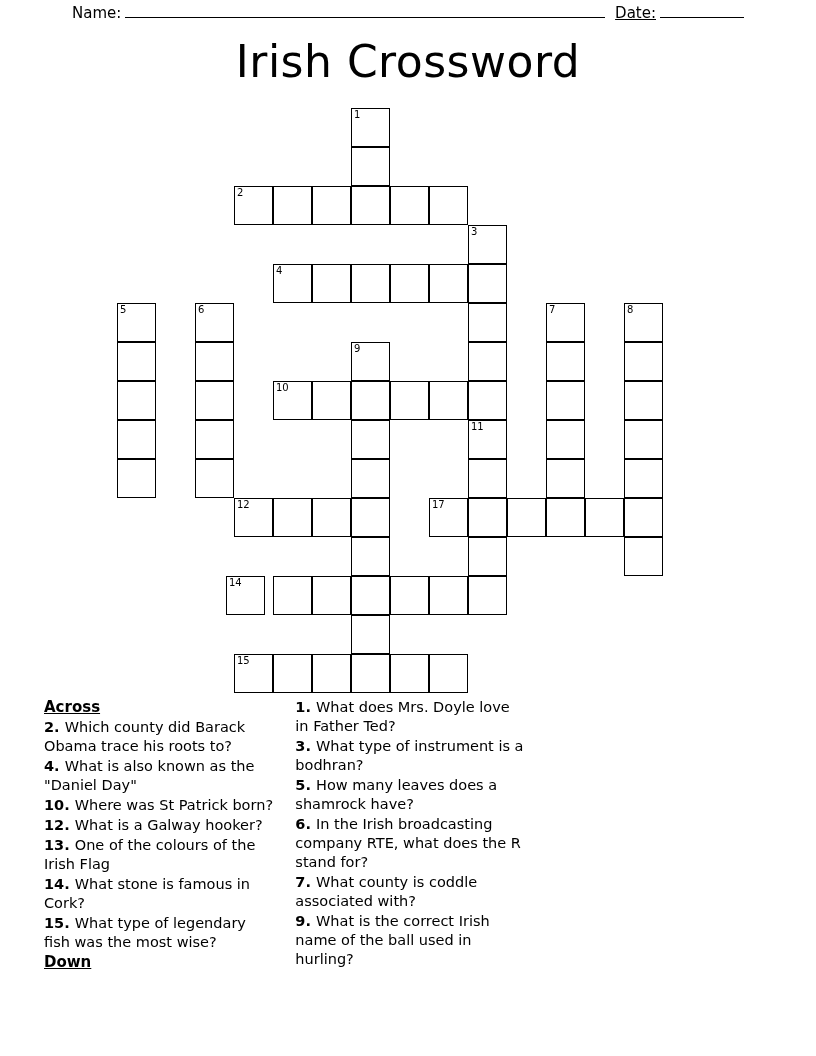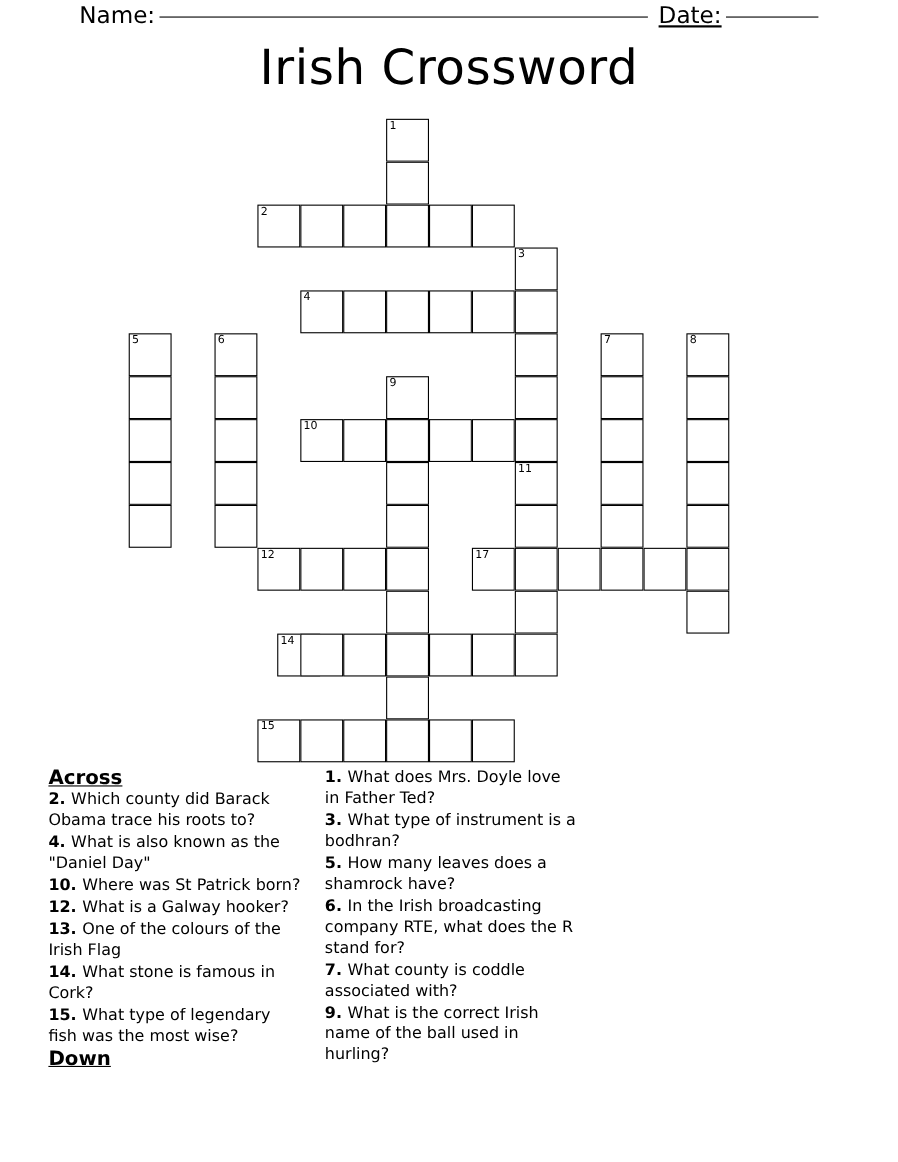--- a/index.html
+++ b/index.html
@@ -20,23 +20,23 @@
     width: 816px;
     height: 1056px;
   }
   
   .header-line {
     position: absolute;
     top: 2px;
     left: 0;
     width: 816px;
     height: 22px;
-    font-size: 21px;
+    font-size: 15px;
     display: flex;
-    align-items: flex-start;
+    align-items: center;
     padding: 0 72px;
     box-sizing: border-box;
   }
   .hdr-name-label { white-space: nowrap; }
   .hdr-rule {
     flex: 1 1 auto;
     border-bottom: 1px solid #000;
     margin: 0 4px 4px 4px;
     height: 13px;
   }
@@ -91,21 +91,21 @@
     height: 290px;
     column-count: 3;
     column-gap: 22px;
     column-fill: auto;
     font-size: 14.5px;
     line-height: 19px;
   }
   .clue-head {
     font-weight: bold;
     text-decoration: underline;
-    font-size: 18px;
+    font-size: 15px;
     margin: 0 0 1px 0;
     break-inside: avoid;
   }
   .clue {
     margin: 0 0 1px 0;
     break-inside: avoid-column;
   }
   .clue b { font-weight: bold; }
 </style>
 </head>
@@ -203,21 +203,21 @@
         <span class="num">17</span>
       </div>
       <div class="cell" style="left: 468px; top: 498px;"></div>
       <div class="cell" style="left: 507px; top: 498px;"></div>
       <div class="cell" style="left: 546px; top: 498px;"></div>
       <div class="cell" style="left: 585px; top: 498px;"></div>
       <div class="cell" style="left: 624px; top: 498px;"></div>
       <div class="cell" style="left: 351px; top: 537px;"></div>
       <div class="cell" style="left: 468px; top: 537px;"></div>
       <div class="cell" style="left: 624px; top: 537px;"></div>
-      <div class="cell" style="left: 252px; top: 576px;">
+      <div class="cell" style="left: 226px; top: 576px;">
         <span class="num">14</span>
       </div>
       <div class="cell" style="left: 273px; top: 576px;"></div>
       <div class="cell" style="left: 312px; top: 576px;"></div>
       <div class="cell" style="left: 351px; top: 576px;"></div>
       <div class="cell" style="left: 390px; top: 576px;"></div>
       <div class="cell" style="left: 429px; top: 576px;"></div>
       <div class="cell" style="left: 468px; top: 576px;"></div>
       <div class="cell" style="left: 351px; top: 615px;"></div>
       <div class="cell" style="left: 234px; top: 654px;">

